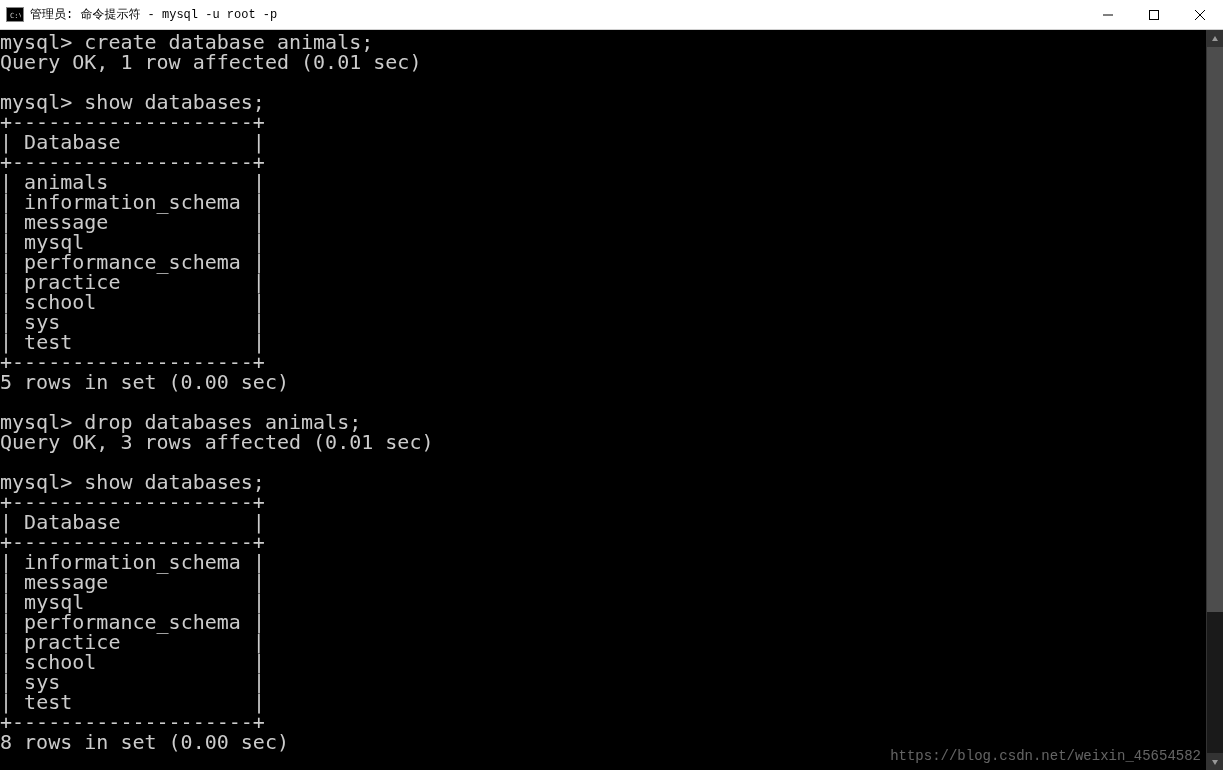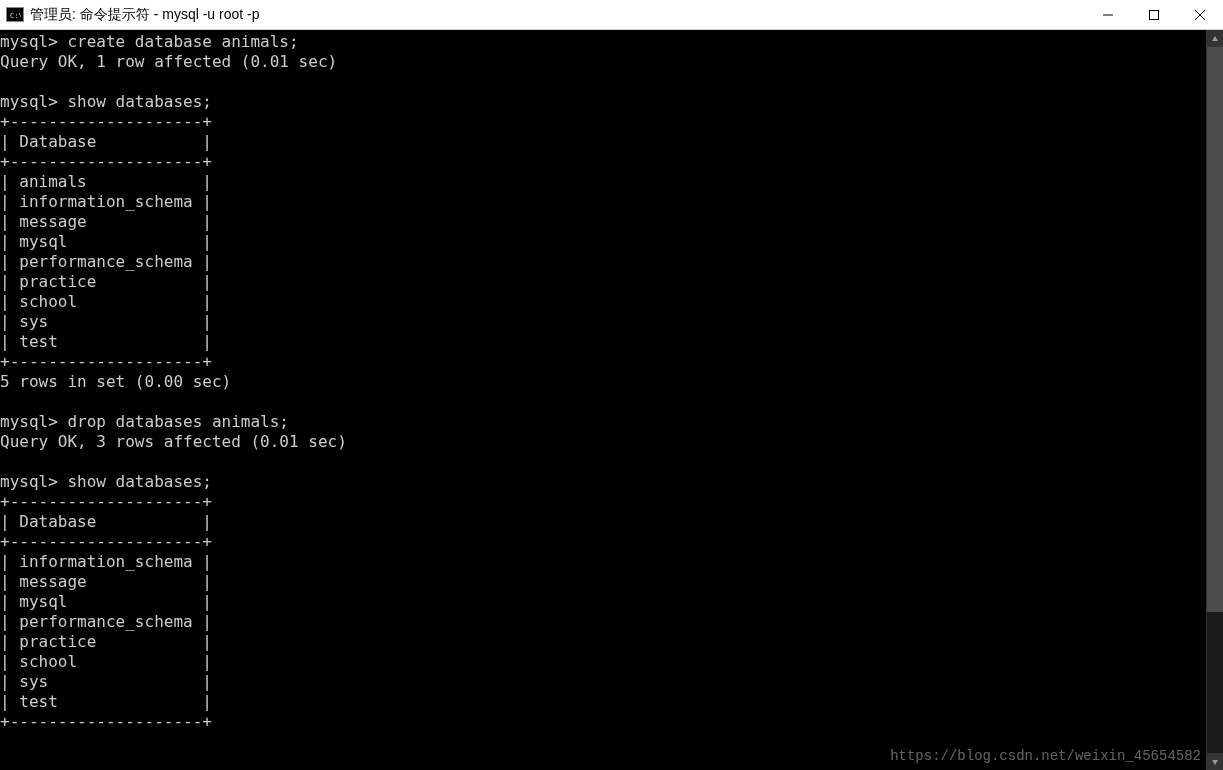--- a/index.html
+++ b/index.html
@@ -33,23 +33,24 @@
       align-items: center;
       justify-content: center;
       margin-right: 6px;
       border: 1px solid #888;
     }
     .titlebar-icon svg {
       width: 12px;
       height: 10px;
     }
     .titlebar-title {
-      font-size: 14px;
+      font-size: 12px;
       color: #000;
       flex: 1;
+      font-family: Liberation Mono, monospace;
     }
     .titlebar-buttons {
       display: flex;
       align-items: center;
       height: 100%;
     }
     .titlebar-btn {
       width: 46px;
       height: 100%;
       display: flex;
@@ -65,21 +66,21 @@
       flex: 1;
       display: flex;
       background: #000;
       position: relative;
       min-height: 0;
     }
     .terminal-content {
       flex: 1;
       color: #ccc;
       font-family: "NSimSun", "SimSun", Consolas, monospace;
-      font-size: 16px;
+      font-size: 20px;
       line-height: 20px;
       padding: 2px 0 0 0;
       white-space: pre;
       overflow: hidden;
     }
     .scrollbar {
       width: 17px;
       background: #1a1a1a;
       display: flex;
       flex-direction: column;
@@ -180,21 +181,21 @@
 +--------------------+
 | <span>information_schema</span> |
 | <span>message</span>            |
 | <span>mysql</span>              |
 | <span>performance_schema</span> |
 | <span>practice</span>           |
 | <span>school</span>             |
 | <span>sys</span>                |
 | <span>test</span>               |
 +--------------------+
-</div>
+<span>8 rows in set (0.00 sec)</span></div>
   <div class="scrollbar">
     <div class="scrollbar-btn">
       <svg viewBox="0 0 8 8">
           <polygon points="4,1 7,6 1,6"></polygon>
         </svg>
     </div>
     <div class="scrollbar-track">
       <div class="scrollbar-thumb"></div>
     </div>
     <div class="scrollbar-btn">

